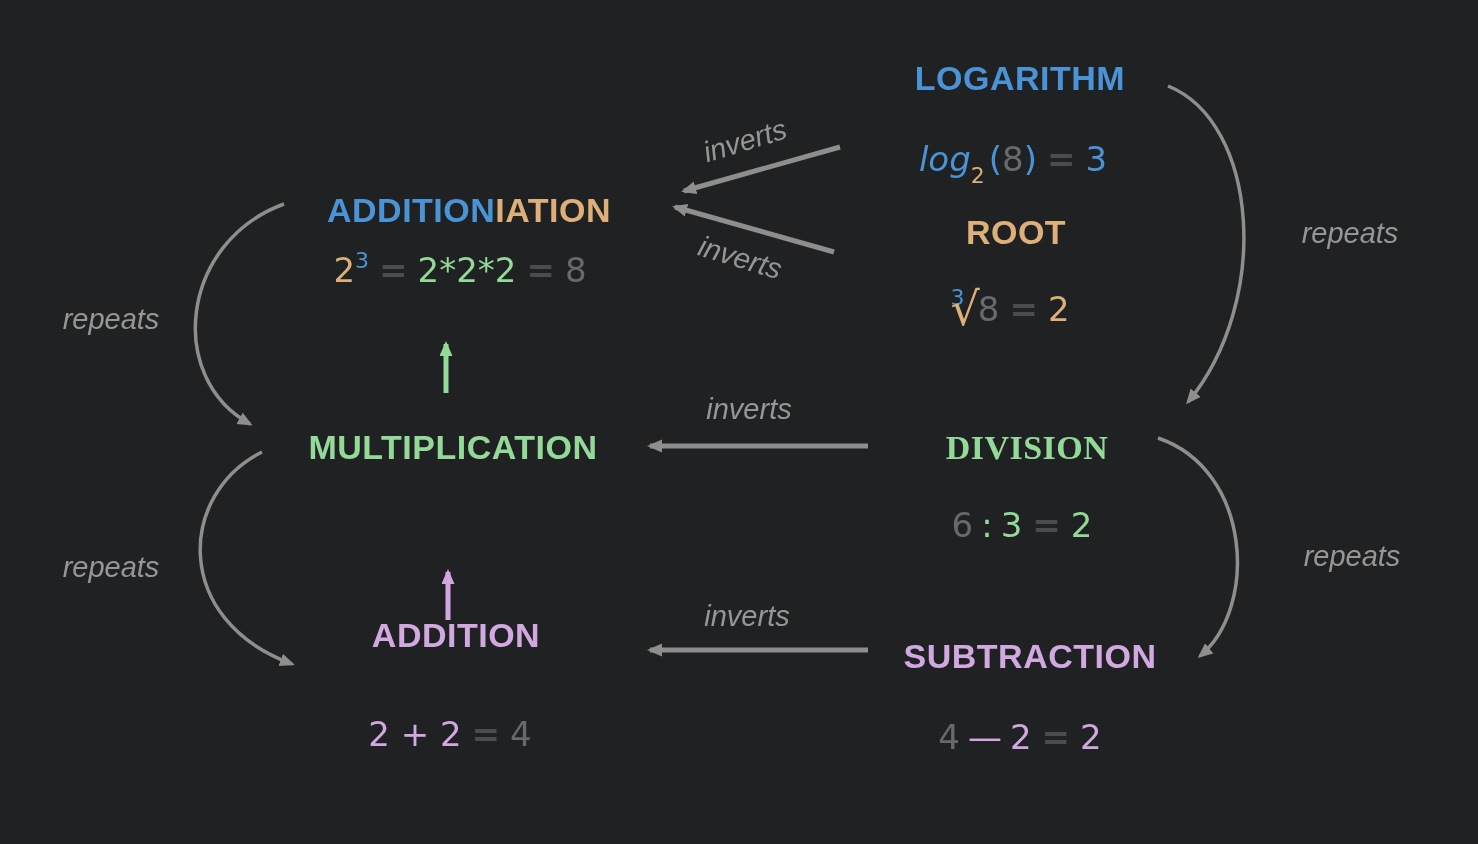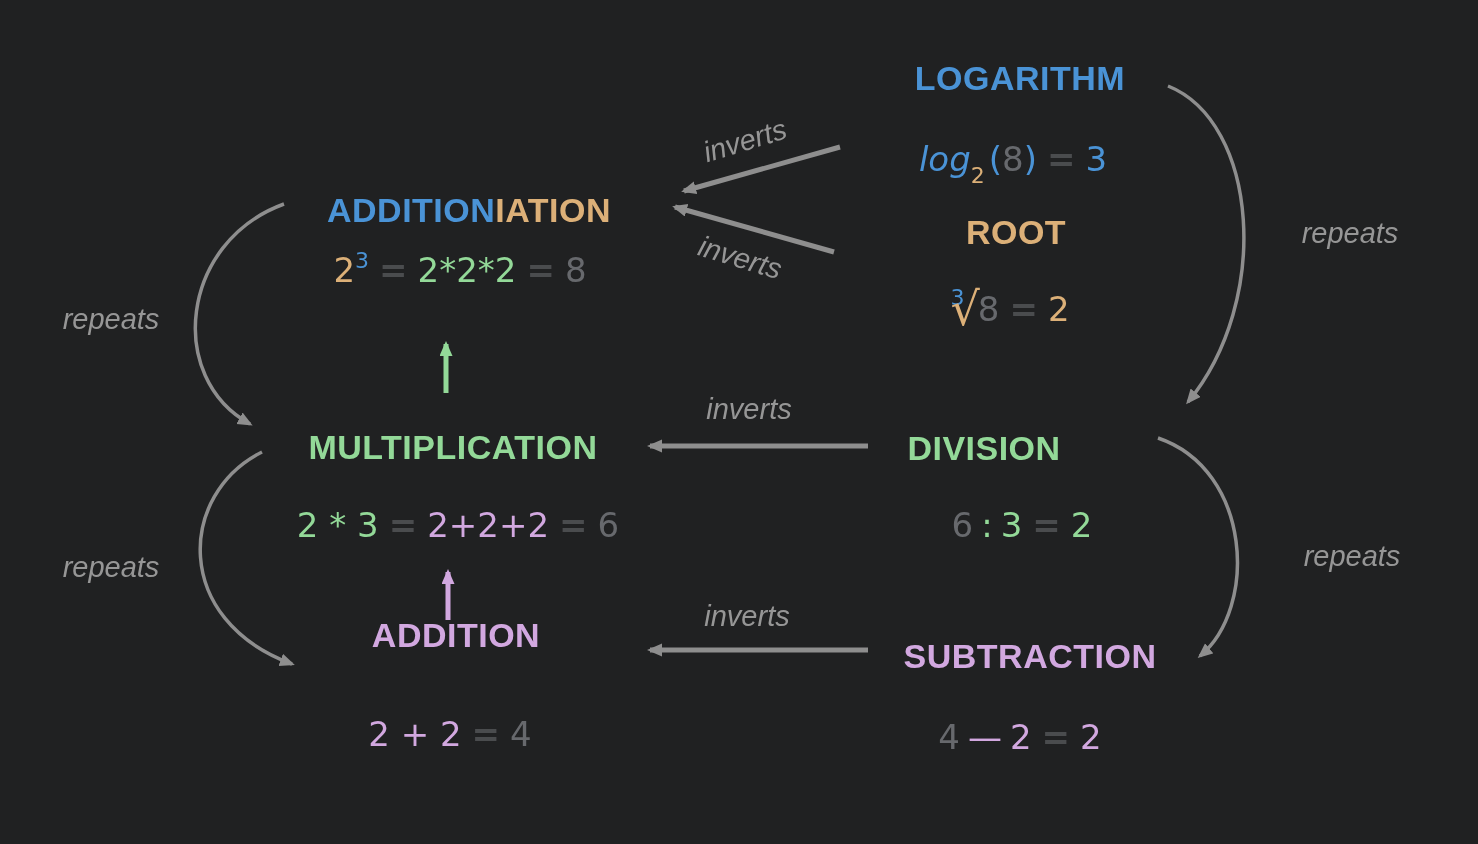--- a/index.html
+++ b/index.html
@@ -75,25 +75,22 @@
   <div class="abs formula" style="left:460px;top:269px;">
     <span class="c-tan">2</span><span class="c-blue sup">3</span><span class="c-eq">=</span><span class="c-green">2*2*2</span><span class="c-eq">=</span><span class="c-val">8</span>
   </div>
 
   <div class="abs title c-tan" style="left:1016px;top:232px;">ROOT</div>
   <div class="abs formula" style="left:1010px;top:307px;">
     <span class="c-blue rindex">3</span><span class="c-tan radical">√</span><span class="c-val">8</span><span class="c-eq">=</span><span class="c-tan">2</span>
   </div>
 
   <div class="abs title c-green" style="left:453px;top:447px;">MULTIPLICATION</div>
-  <div class="abs formula" style="left:458px;top:525px;">
-    <span class="c-green">2 * 3</span><span class="c-eq">=</span><span class="c-purple">2+2+2</span><span class="c-eq">=</span><span class="c-val">6</span>
-  </div>
 
-  <div class="abs title c-green" style="left:984px;top:448px;">DIVISION</div>
+  <div class="abs title c-green" style="left:1027px;top:448px;font-family:Liberation Serif, serif;">DIVISION</div>
   <div class="abs formula" style="left:1022px;top:525px;">
     <span class="c-val">6</span><span class="c-green op">:</span><span class="c-green">3</span><span class="c-eq">=</span><span class="c-green">2</span>
   </div>
 
   <div class="abs title c-purple" style="left:456px;top:635px;">ADDITION</div>
   <div class="abs formula" style="left:450px;top:734px;">
     <span class="c-purple">2 + 2</span><span class="c-eq">=</span><span class="c-val">4</span>
   </div>
 
   <div class="abs title c-purple" style="left:1030px;top:656px;text-align:center;">SUBTRACTION</div>

